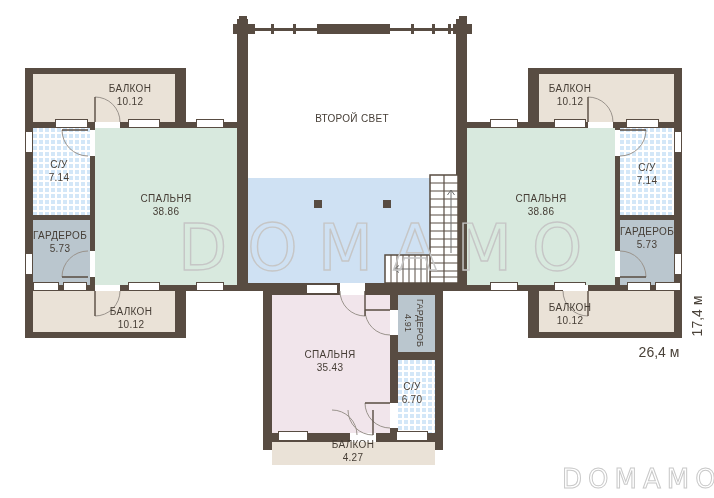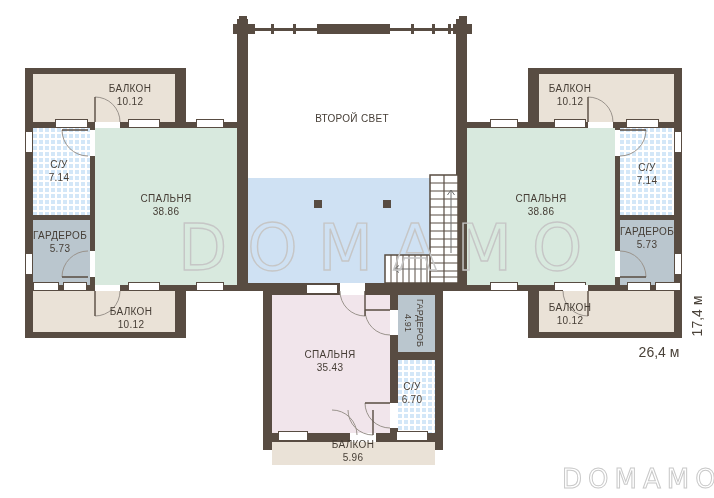--- a/index.html
+++ b/index.html
@@ -210,19 +210,19 @@
   <div class="lbl vlbl" style="left:414px;top:323px">
     <span>ГАРДЕРОБ</span>
     <span>4.91</span>
   </div>
   <div class="lbl" style="left:412px;top:393px">
     <span>С/У</span>
     <span>6.70</span>
   </div>
   <div class="lbl" style="left:353px;top:451px">
     <span>БАЛКОН</span>
-    <span>5.96</span>
+    <span>4.27</span>
   </div>
 
   <div class="dim dimv" style="left:697px;top:316px">17,4 м</div>
   <div class="dim" style="left:659px;top:352px">26,4 м</div>
 
 </div>
 
 </body></html>

